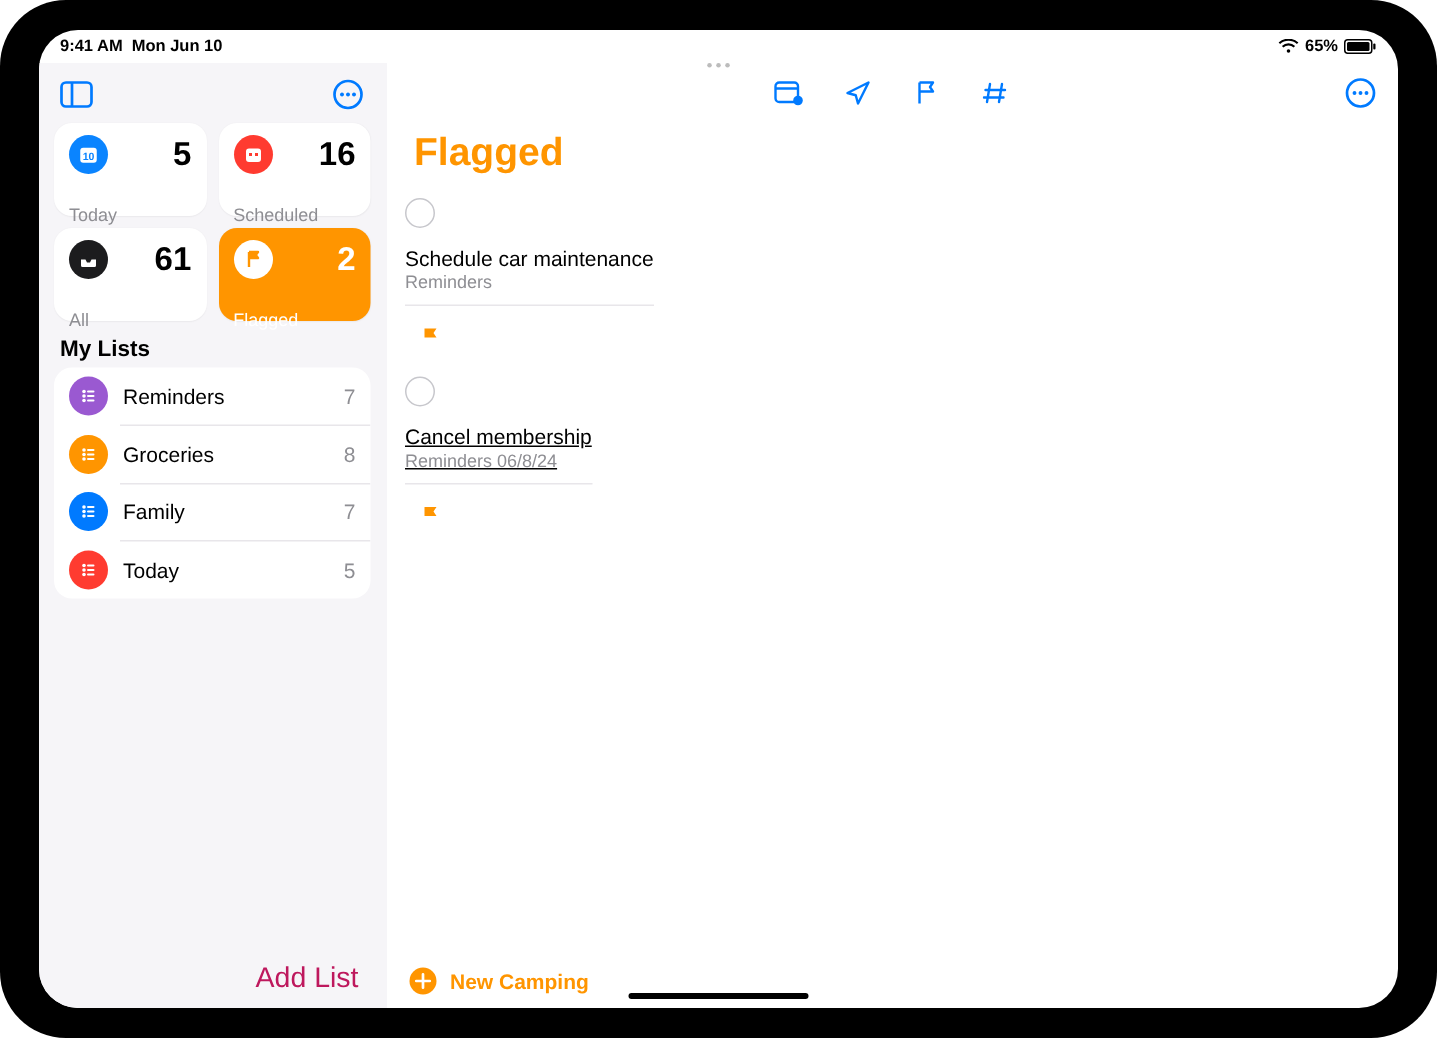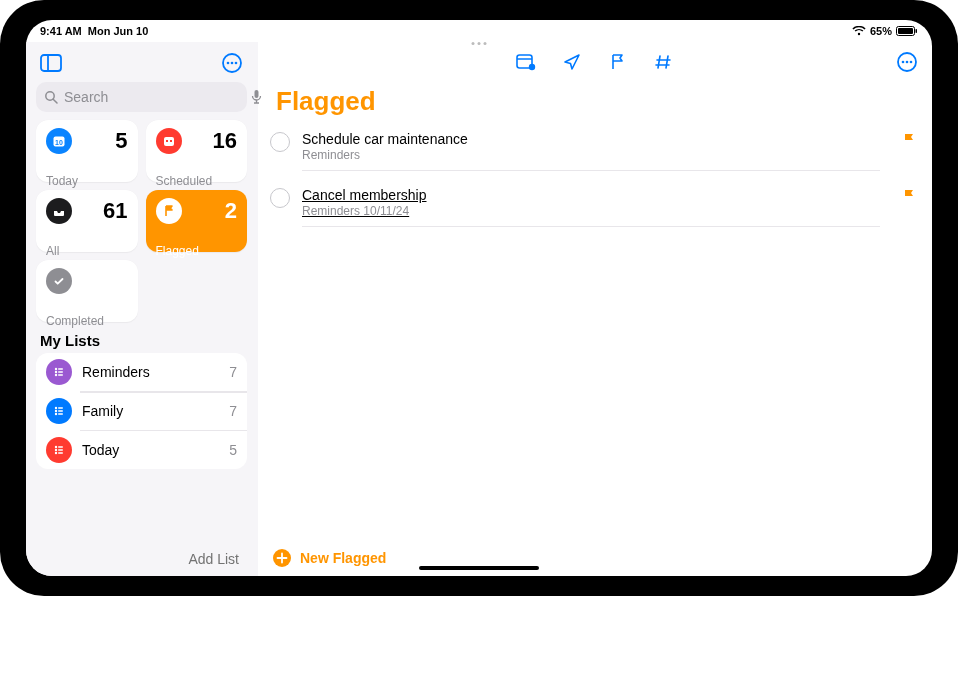--- a/index.html
+++ b/index.html
@@ -1,18 +1,18 @@
 <!DOCTYPE html>
 <html><head>
 <meta charset="utf-8">
 <style>
   * { box-sizing: border-box; margin: 0; padding: 0; font-family: -apple-system, BlinkMacSystemFont, "Helvetica Neue", Arial, sans-serif; -webkit-font-smoothing: antialiased; }
   body { background:#fff; }
   .device {
-    width: 958px; height: 596px; background:#000; border-radius:44px; padding:20px 26px;
+    width: 958px; height: 692px; background:#000; border-radius:44px; padding:20px 26px;
     position:relative; margin:0 auto;
   }
   .screen {
     width:100%; height:100%; background:#fff; border-radius:26px; overflow:hidden; position:relative;
     display:flex; flex-direction:column;
   }
   .statusbar {
     height:22px; display:flex; align-items:center; justify-content:space-between;
     font-size:11px; font-weight:600; padding:0 14px; color:#000;
   }
@@ -51,30 +51,30 @@
   .list { background:#fff; border-radius:12px; overflow:hidden; margin:0 2px; }
   .list-row {
     display:flex; align-items:center; height:38px; padding:0 10px; gap:10px; cursor:pointer;
     font-size:14px; color:#000;
   }
   .list .divider { height:0.5px; background:#e8e6ea; margin-left:44px; }
   .list-row .dot { width:26px; height:26px; border-radius:50%; display:flex; align-items:center; justify-content:center; color:#fff; flex-shrink:0;}
   .list-row .name { flex:1; }
   .list-row .cnt { color:#8e8e93; font-size:14px; }
   .side-bottom { margin-top:auto; padding:10px 10px 8px; text-align:right; }
-  .addlist { color:#737373; font-size:14px; font-weight:500; cursor:pointer;text-align:right; }
+  .addlist { color:#be185d; font-size:19px; font-weight:500; cursor:pointer;text-align:right; }
 
   .main { flex:1; display:flex; flex-direction:column; position:relative; }
   .main-toolbar { height:40px; display:flex; align-items:center; justify-content:center; gap:24px; position:relative; }
   .main-toolbar .more { position:absolute; right:12px; top:7px; }
   .tb-btn { color:#007aff; cursor:pointer; width:22px; height:22px; display:flex; align-items:center; justify-content:center;}
   .main-title { font-size:26px; font-weight:700; color:#ff9500; padding:4px 18px 6px 18px; }
   .reminders { flex:1; overflow:auto; }
   .rem {
-    display:flex; align-items:flex-start; gap:12px; padding:8px 16px 8px 12px;
+    display:flex; align-items:flex-start; gap:12px; padding:8px 16px 8px 12px;flex-direction:column;
   }
   .rem + .rem { }
   .rem .circle { width:20px; height:20px; border:1.5px solid #c7c7cc; border-radius:50%; flex-shrink:0; margin-top:1px; cursor:pointer;}
   .rem .body { flex:1; border-bottom:0.5px solid #e8e6ea; padding-bottom:8px;}
   .rem:last-child .body { border-bottom:0.5px solid #e8e6ea;text-decoration:underline; }
   .rem .ttl { font-size:14px; color:#000; }
   .rem .sub { font-size:12px; color:#8e8e93; margin-top:1px; }
   .rem .flag { color:#ff9500; margin-left:10px; margin-top:2px;}
   .main-bottom {
     display:flex; align-items:center; gap:8px; padding:10px 14px 8px 14px; color:#ff9500; font-size:14px; font-weight:600; cursor:pointer;
@@ -129,37 +129,20 @@
           <div class="icon-btn">
             <svg width="22" height="22" viewBox="0 0 22 22">
                 <circle cx="11" cy="11" r="9" stroke="#007aff" stroke-width="1.8" fill="none"></circle>
                 <circle cx="7" cy="11" r="1.3" fill="#007aff"></circle>
                 <circle cx="11" cy="11" r="1.3" fill="#007aff"></circle>
                 <circle cx="15" cy="11" r="1.3" fill="#007aff"></circle>
               </svg>
           </div>
         </div>
 
-        <div class="searchwrap">
-          <span>
-            <svg width="14" height="14" viewBox="0 0 14 14">
-                <circle cx="6" cy="6" r="4.2" stroke="#8e8e93" stroke-width="1.5" fill="none"></circle>
-                <line x1="9.2" y1="9.2" x2="13" y2="13" stroke="#8e8e93" stroke-width="1.5" stroke-linecap="round"></line>
-              </svg>
-          </span>
-          <input placeholder="Search" style="">
-          <span>
-            <svg width="11" height="16" viewBox="0 0 11 16">
-                <rect x="3.5" y="1" width="4" height="8" rx="2" fill="#8e8e93"></rect>
-                <path d="M1.5 7a4 4 0 008 0" stroke="#8e8e93" stroke-width="1.3" fill="none"></path>
-                <line x1="5.5" y1="11" x2="5.5" y2="14" stroke="#8e8e93" stroke-width="1.3"></line>
-                <line x1="3" y1="14" x2="8" y2="14" stroke="#8e8e93" stroke-width="1.3"></line>
-              </svg>
-          </span>
-        </div>
 
         <div class="smartgrid">
           <div class="card">
             <div class="row1">
               <div class="badge" style="background:#0a84ff">
                 <svg width="14" height="14" viewBox="0 0 14 14">
                     <rect x="1.5" y="2.5" width="11" height="10" rx="2" fill="#fff"></rect>
                     <rect x="1.5" y="2.5" width="11" height="3" fill="#0a84ff" opacity="0"></rect>
                     <text x="7" y="10.5" text-anchor="middle" font-size="7" font-weight="700" fill="#0a84ff">10</text>
                   </svg>
@@ -200,50 +183,54 @@
               <div class="badge" style="background:#fff">
                 <svg width="14" height="14" viewBox="0 0 14 14">
                     <path d="M4 2v10M4 2h6l-1.5 2L10 6H4" stroke="#ff9500" stroke-width="1.6" fill="#ff9500" stroke-linejoin="round"></path>
                   </svg>
               </div>
               <div class="count">2</div>
             </div>
             <div class="label">Flagged</div>
           </div>
 
-          <div class="card full">
-            <div class="row1">
-              <div class="badge" style="background:#8e8e93">
-                <svg width="14" height="14" viewBox="0 0 14 14">
-                    <path d="M3.5 7.5l2.2 2.2L10.5 5" stroke="#fff" stroke-width="1.8" fill="none" stroke-linecap="round" stroke-linejoin="round"></path>
-                  </svg>
-              </div>
-            </div>
-            <div class="label">Completed</div>
-          </div>
         </div>
 
         <div class="section-title">My Lists</div>
 
         <div class="list" id="lists-container">
             <div class="list-row">
               <div class="dot" style="background:#9a59d1">
                 <svg width="12" height="12" viewBox="0 0 12 12">
                   <circle cx="3" cy="3" r="1.2" fill="#fff"></circle>
                   <circle cx="3" cy="6" r="1.2" fill="#fff"></circle>
                   <circle cx="3" cy="9" r="1.2" fill="#fff"></circle>
                   <rect x="5" y="2.3" width="5" height="1.4" rx="0.7" fill="#fff"></rect>
                   <rect x="5" y="5.3" width="5" height="1.4" rx="0.7" fill="#fff"></rect>
                   <rect x="5" y="8.3" width="5" height="1.4" rx="0.7" fill="#fff"></rect>
                 </svg>
               </div>
               <div class="name">Reminders</div>
               <div class="cnt">7</div>
             </div>
             <div class="divider"></div>
+            <div class="list-row">
+              <div class="dot" style="background:#ff9500">
+                <svg width="12" height="12" viewBox="0 0 12 12">
+                  <circle cx="3" cy="3" r="1.2" fill="#fff"></circle>
+                  <circle cx="3" cy="6" r="1.2" fill="#fff"></circle>
+                  <circle cx="3" cy="9" r="1.2" fill="#fff"></circle>
+                  <rect x="5" y="2.3" width="5" height="1.4" rx="0.7" fill="#fff"></rect>
+                  <rect x="5" y="5.3" width="5" height="1.4" rx="0.7" fill="#fff"></rect>
+                  <rect x="5" y="8.3" width="5" height="1.4" rx="0.7" fill="#fff"></rect>
+                </svg>
+              </div>
+              <div class="name">Groceries</div>
+              <div class="cnt">8</div>
+            </div>
             <div class="divider"></div>
             <div class="list-row">
               <div class="dot" style="background:#007aff">
                 <svg width="12" height="12" viewBox="0 0 12 12">
                   <circle cx="3" cy="3" r="1.2" fill="#fff"></circle>
                   <circle cx="3" cy="6" r="1.2" fill="#fff"></circle>
                   <circle cx="3" cy="9" r="1.2" fill="#fff"></circle>
                   <rect x="5" y="2.3" width="5" height="1.4" rx="0.7" fill="#fff"></rect>
                   <rect x="5" y="5.3" width="5" height="1.4" rx="0.7" fill="#fff"></rect>
                   <rect x="5" y="8.3" width="5" height="1.4" rx="0.7" fill="#fff"></rect>
@@ -321,37 +308,37 @@
               <div class="flag">
                 <svg width="14" height="16" viewBox="0 0 14 16">
                   <path d="M3 1v14M3 1h8l-2 3 2 3H3" fill="#ff9500"></path>
                 </svg>
               </div>
             </div>
             <div class="rem">
               <div class="circle"></div>
               <div class="body">
                 <div class="ttl">Cancel membership</div>
-                <div class="sub">Reminders  10/11/24</div>
+                <div class="sub">Reminders  06/8/24</div>
               </div>
               <div class="flag">
                 <svg width="14" height="16" viewBox="0 0 14 16">
                   <path d="M3 1v14M3 1h8l-2 3 2 3H3" fill="#ff9500"></path>
                 </svg>
               </div>
             </div>
           </div>
 
         <div class="main-bottom">
           <span>
             <svg width="20" height="20" viewBox="0 0 20 20">
                 <circle cx="10" cy="10" r="9" fill="#ff9500"></circle>
                 <path d="M10 5.5v9M5.5 10h9" stroke="#fff" stroke-width="1.8" stroke-linecap="round"></path>
               </svg>
           </span>
-          <span>New Flagged</span>
+          <span>New Camping</span>
         </div>
       </div>
     </div>
 
     <div class="home-indicator"></div>
   </div>
 </div>
 
 </body></html>

